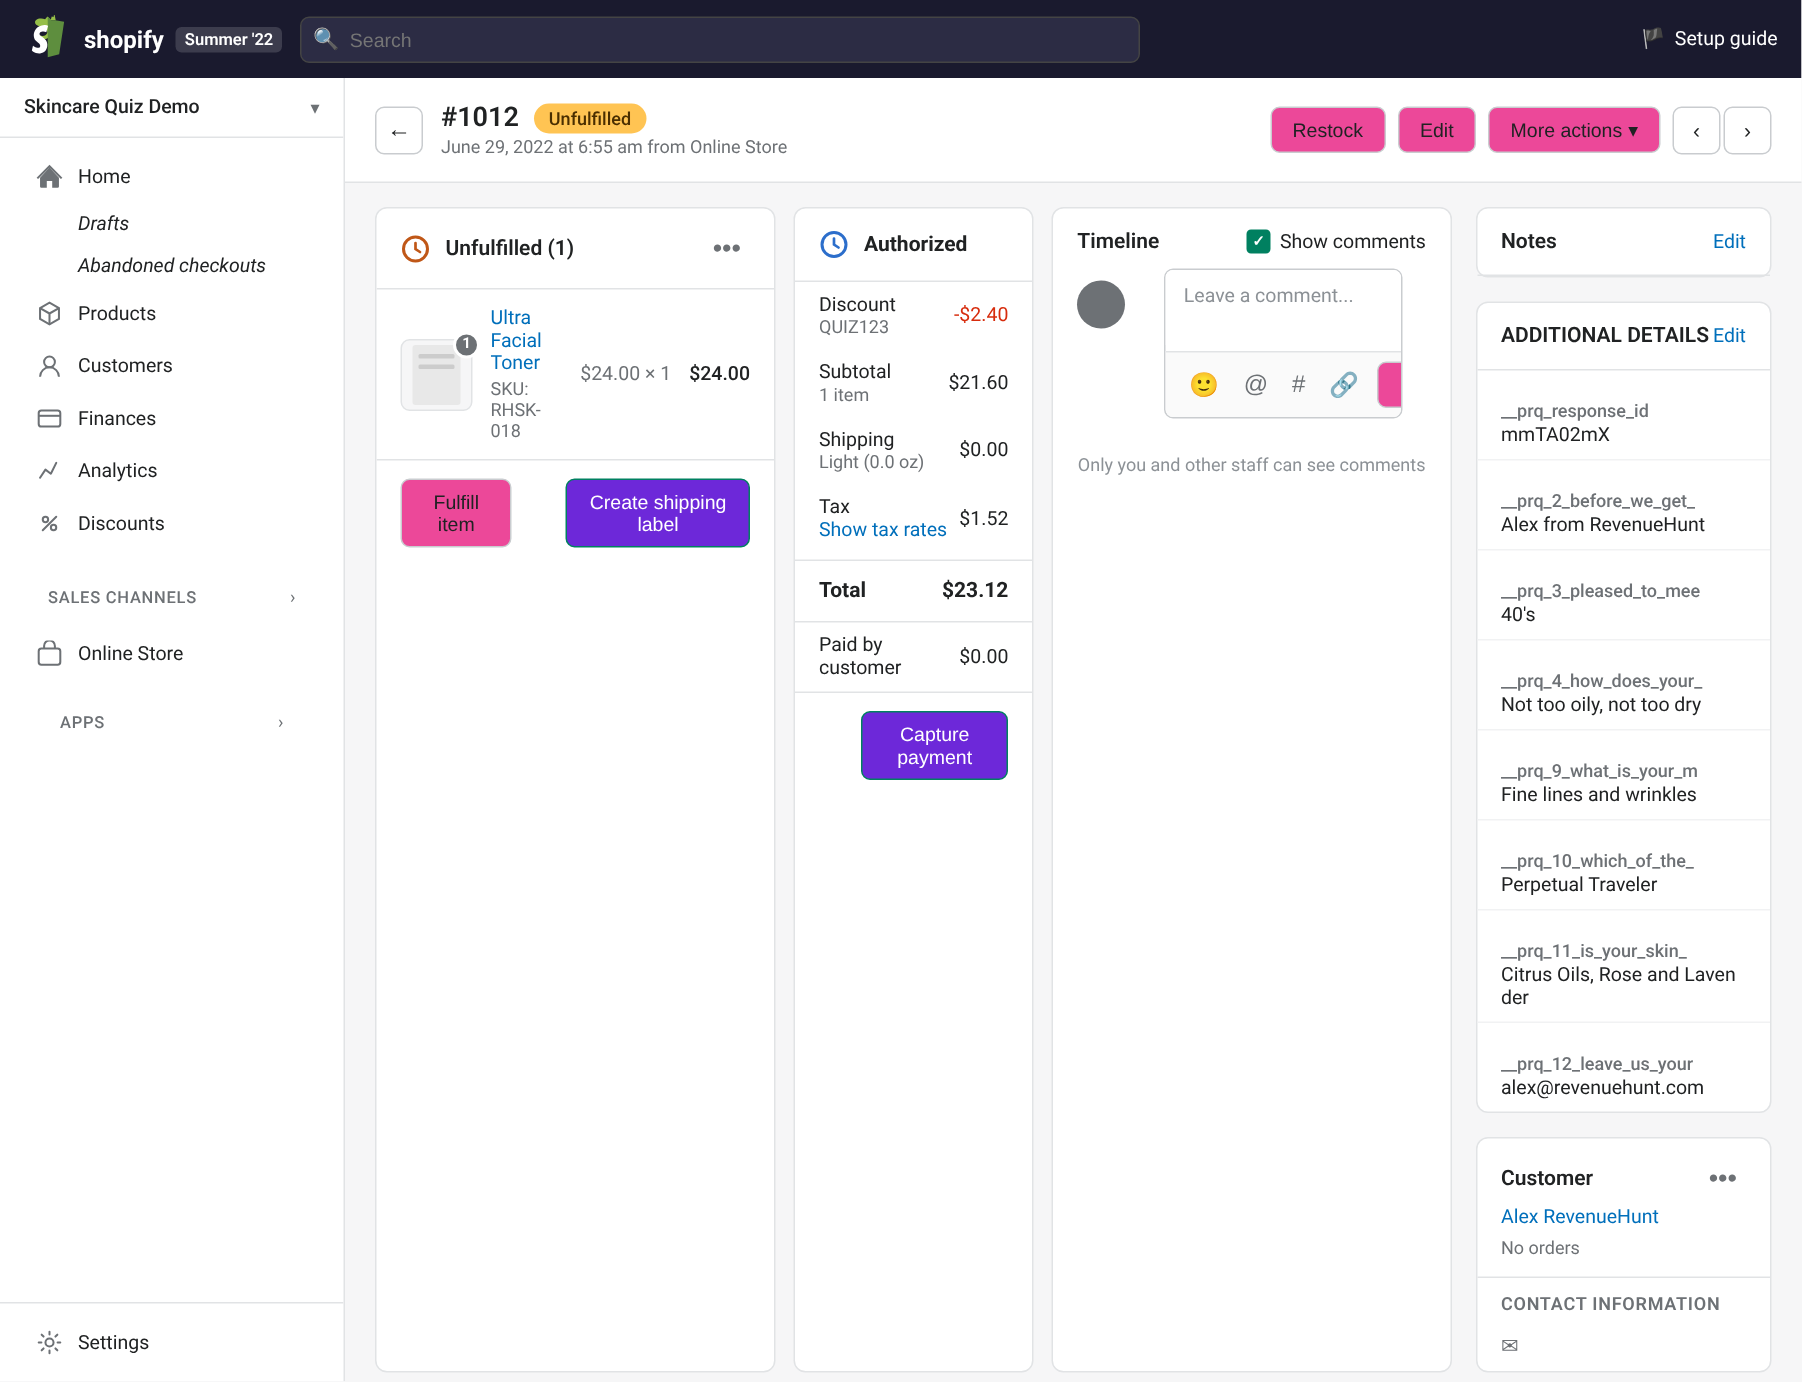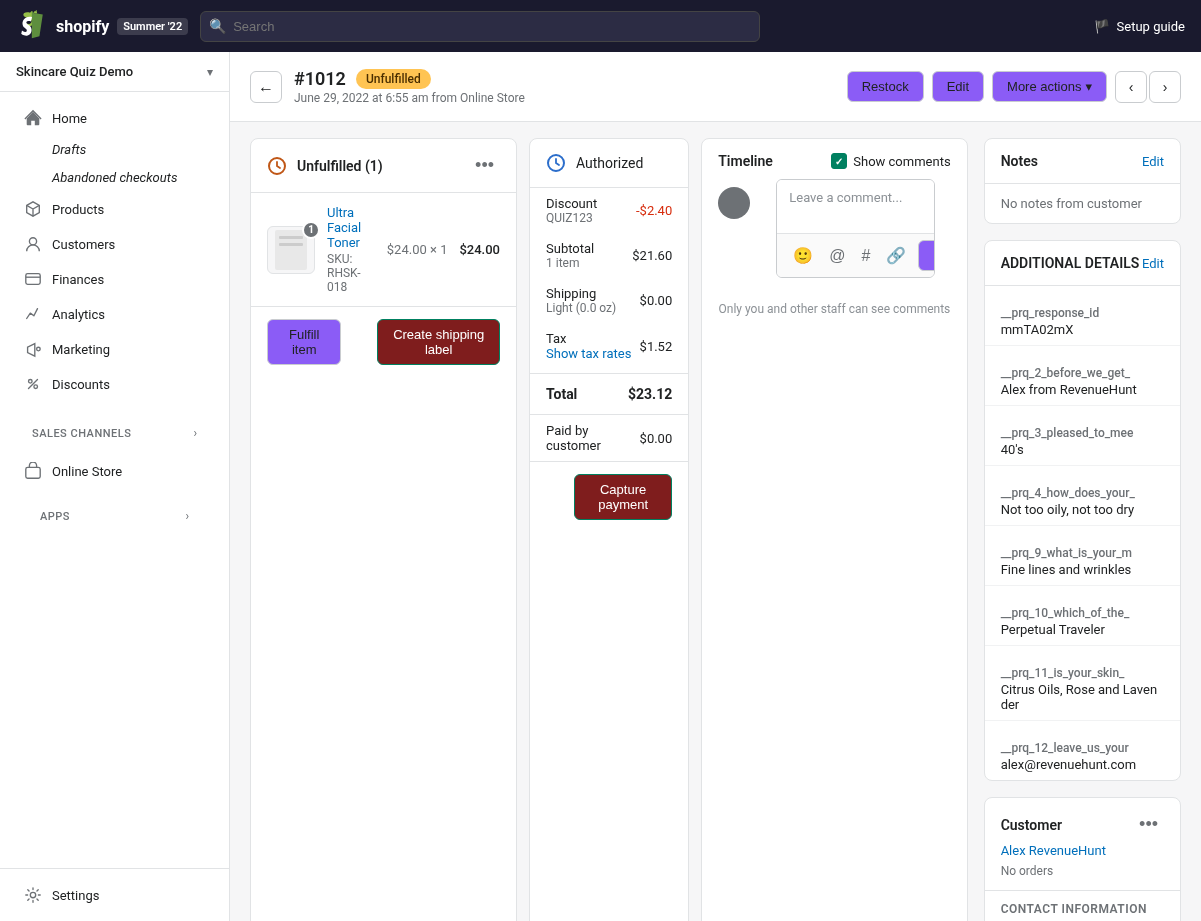--- a/index.html
+++ b/index.html
@@ -35,22 +35,22 @@
 
     
     .content { flex: 1; overflow-y: auto; padding: 0; background: #f6f6f7; }
     .order-header { display: flex; align-items: center; gap: 12px; padding: 16px 20px; background: #fff; border-bottom: 1px solid #e1e3e5; }
     .order-header-left { display: flex; align-items: center; gap: 12px; flex: 1; }
     .back-btn { width: 32px; height: 32px; border: 1px solid #c9cccf; border-radius: 6px; display: flex; align-items: center; justify-content: center; cursor: pointer; background: #fff; color: #202223; font-size: 16px; }
     .order-title { font-size: 18px; font-weight: 600; }
     .status-badge { background: #ffc453; color: #4a2e00; font-size: 12px; font-weight: 500; padding: 3px 10px; border-radius: 12px; }
     .order-date { font-size: 12px; color: #6d7175; margin-top: 2px; }
     .header-actions { display: flex; align-items: center; gap: 8px; }
-    .btn { padding: 7px 14px; border-radius: 6px; font-size: 13px; cursor: pointer; border: 1px solid #c9cccf; background: #8b5cf6; color: #202223; font-weight: 500; }
-    .btn-primary { background: #7f1d1d; color: #fff; border-color: #008060; margin-left: 28px; }
+    .btn { padding: 7px 14px; border-radius: 6px; font-size: 13px; cursor: pointer; border: 1px solid #c9cccf; background: #ec4899; color: #202223; font-weight: 500; }
+    .btn-primary { background: #6d28d9; color: #fff; border-color: #008060; margin-left: 28px; }
     .btn-more { display: flex; align-items: center; gap: 4px; }
     .nav-arrows { display: flex; gap: 2px; }
     .nav-arrow { width: 32px; height: 32px; border: 1px solid #c9cccf; border-radius: 6px; display: flex; align-items: center; justify-content: center; cursor: pointer; background: #fff; font-size: 14px; color: #202223; }
 
     .order-body { display: flex; gap: 16px; padding: 16px 20px; }
     .order-main { flex: 1; display: flex; flex-direction: row; gap: 12px; }
     .order-side { width: 276px; display: flex; flex-direction: column; gap: 16px; }
 
     
     .card { background: #fff; border-radius: 8px; border: 1px solid #e1e3e5; overflow: hidden; }
@@ -65,21 +65,21 @@
     .product-info { flex: 1; }
     .product-name { color: #006fbb; text-decoration: none; font-size: 13px; }
     .product-sku { color: #6d7175; font-size: 12px; margin-top: 2px; }
     .product-price { color: #6d7175; font-size: 13px; }
     .product-total { font-size: 13px; font-weight: 500; }
 
     .fulfill-actions { display: flex; justify-content: flex-end; gap: 8px; padding: 12px 16px; border-top: 1px solid #e1e3e5; }
 
     
     .authorized-header { display: flex; align-items: center; gap: 10px; padding: 14px 16px; border-bottom: 1px solid #e1e3e5; }
-    .authorized-title { font-size: 14px; font-weight: 400; }
+    .authorized-title { font-size: 14px; font-weight: 700; }
     .summary-row { display: flex; align-items: center; justify-content: space-between; padding: 8px 16px; font-size: 13px; }
     .summary-row.total-row { font-weight: 700; font-size: 14px; border-top: 1px solid #e1e3e5; margin-top: 4px; padding-top: 12px; }
     .summary-row.paid-row { border-top: 1px solid #e1e3e5; margin-top: 4px; }
     .summary-label { color: #202223; }
     .summary-sublabel { color: #6d7175; font-size: 12px; }
     .summary-link { color: #006fbb; text-decoration: none; cursor: pointer; }
     .summary-value { color: #202223; }
     .summary-value.negative { color: #d72c0d; }
     .capture-actions { display: flex; justify-content: flex-end; padding: 12px 16px; border-top: 1px solid #e1e3e5; }
 
@@ -205,29 +205,20 @@
 
         <div class="sidebar-item">
           <span class="nav-icon">
             <svg width="18" height="18" viewBox="0 0 20 20" fill="none">
                 <path d="M3 15l4-6 4 3 4-8" stroke="#6d7175" stroke-width="1.5" stroke-linecap="round" stroke-linejoin="round"></path>
               </svg>
           </span>
           <span>Analytics</span>
         </div>
 
-        <div class="sidebar-item">
-          <span class="nav-icon">
-            <svg width="18" height="18" viewBox="0 0 20 20" fill="none">
-                <path d="M4 14V8l8-4v14L4 14z" stroke="#6d7175" stroke-width="1.5"></path>
-                <circle cx="16" cy="10" r="2" stroke="#6d7175" stroke-width="1.5"></circle>
-              </svg>
-          </span>
-          <span>Marketing</span>
-        </div>
 
         <div class="sidebar-item">
           <span class="nav-icon">
             <svg width="18" height="18" viewBox="0 0 20 20" fill="none">
                 <circle cx="7" cy="7" r="2" stroke="#6d7175" stroke-width="1.5"></circle>
                 <circle cx="13" cy="13" r="2" stroke="#6d7175" stroke-width="1.5"></circle>
                 <path d="M5 15L15 5" stroke="#6d7175" stroke-width="1.5" stroke-linecap="round"></path>
               </svg>
           </span>
           <span>Discounts</span>
@@ -415,23 +406,20 @@
 
         </div>
 
         <div class="order-side">
 
           <div class="side-card">
             <div class="side-card-header">
               <span class="side-card-title">Notes</span>
               <a class="side-card-edit" href="#">Edit</a>
             </div>
-            <div class="side-card-body">
-              <span class="no-notes">No notes from customer</span>
-            </div>
           </div>
 
           <div class="side-card">
             <div class="side-card-header">
               <span class="side-card-title">ADDITIONAL DETAILS</span>
               <a class="side-card-edit" href="#">Edit</a>
             </div>
             <div id="additional-details-body">
                 <div class="detail-row">
         <div class="detail-key">__prq_response_id</div>

